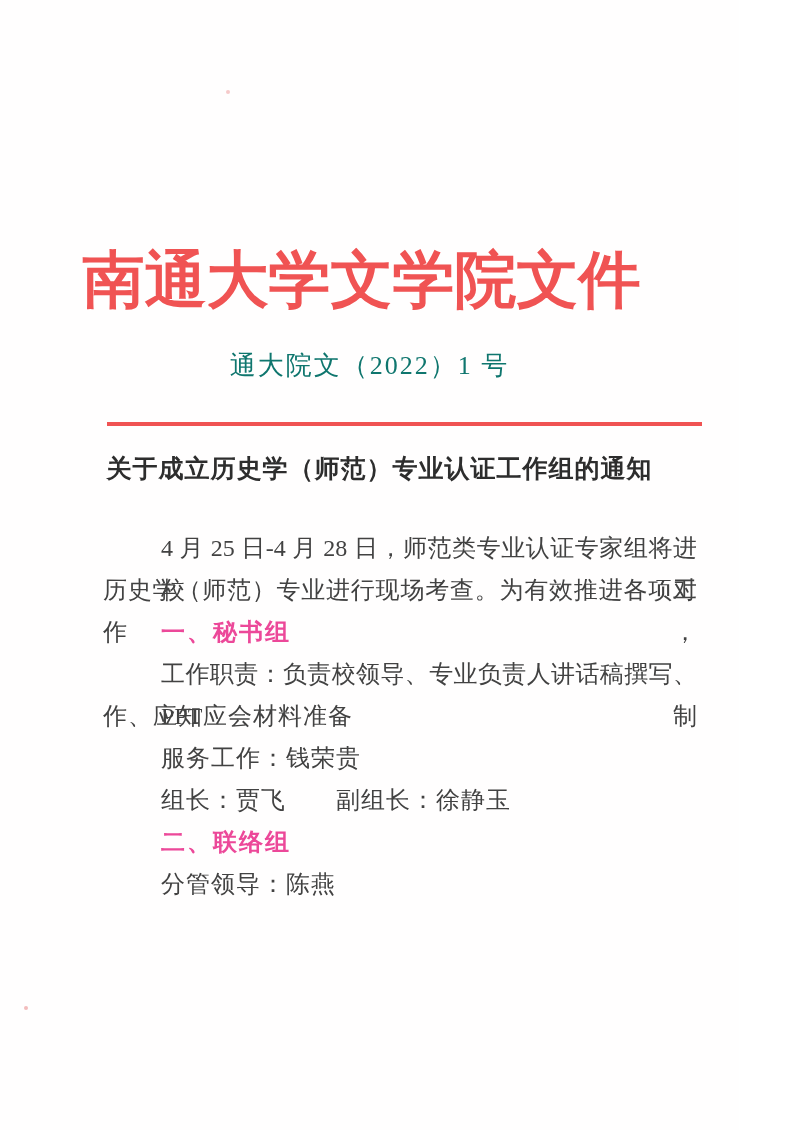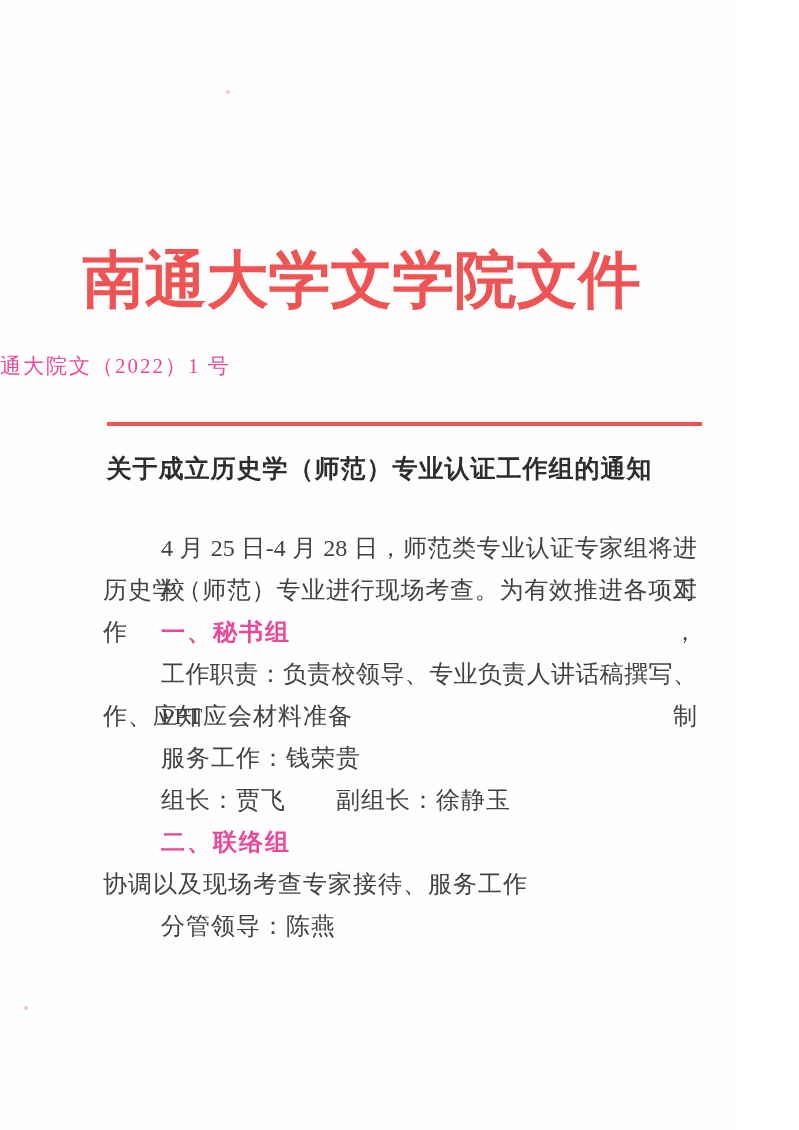--- a/index.html
+++ b/index.html
@@ -27,25 +27,25 @@
     color: var(--accent);
     transform: translateX(-8px);
     white-space: nowrap;
   }
   
   .doc-number {
     position: absolute;
     top: 351px;
     left: 0;
     width: 100%;
-    text-align: left;
-    font-size: 21px;
+    text-align: center;
+    font-size: 26px;
     line-height: 30px;
     letter-spacing: 2px;
-    color: #ec4899;
+    color: #0f766e;
     white-space: nowrap;
   }
   
   .red-rule {
     position: absolute;
     top: 422px;
     left: 107px;
     width: 595px;
     height: 4px;
     background: var(--accent);
@@ -124,17 +124,16 @@
     <div class="line fill indent">4 月 25 日-4 月 28 日，师范类专业认证专家组将进校对</div>
     <div class="line fill">历史学（师范）专业进行现场考查。为有效推进各项工作，</div>
 
     <div class="line heading indent">一、秘书组</div>
     <div class="line fill indent">工作职责：负责校领导、专业负责人讲话稿撰写、PPT 制</div>
     <div class="line">作、应知应会材料准备</div>
     <div class="line indent">服务工作：钱荣贵</div>
     <div class="line indent">组长：贾飞　　副组长：徐静玉</div>
 
     <div class="line heading indent">二、联络组</div>
-    <div class="line">协调以及现场考查专家接待、服务工作</div>
     <div class="line indent">分管领导：陈燕</div>
   </div>
 
 </div>
 
 </body></html>

